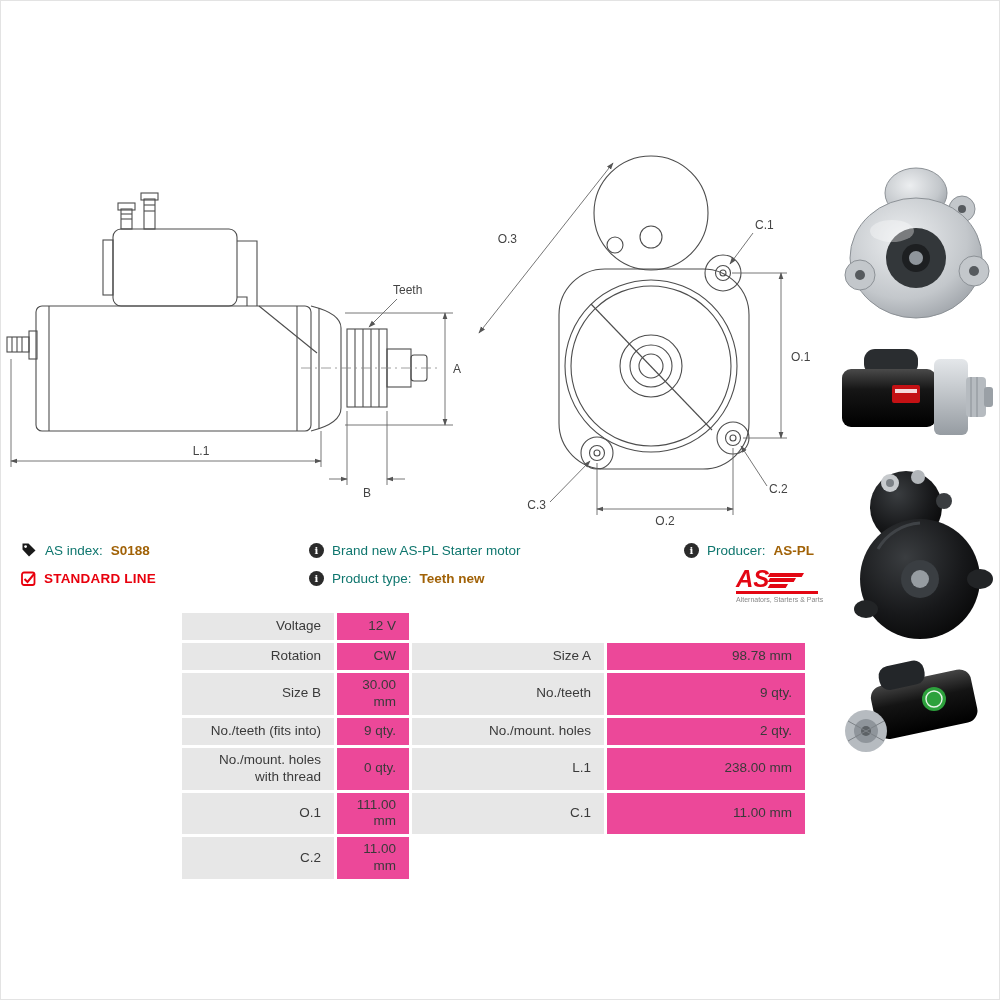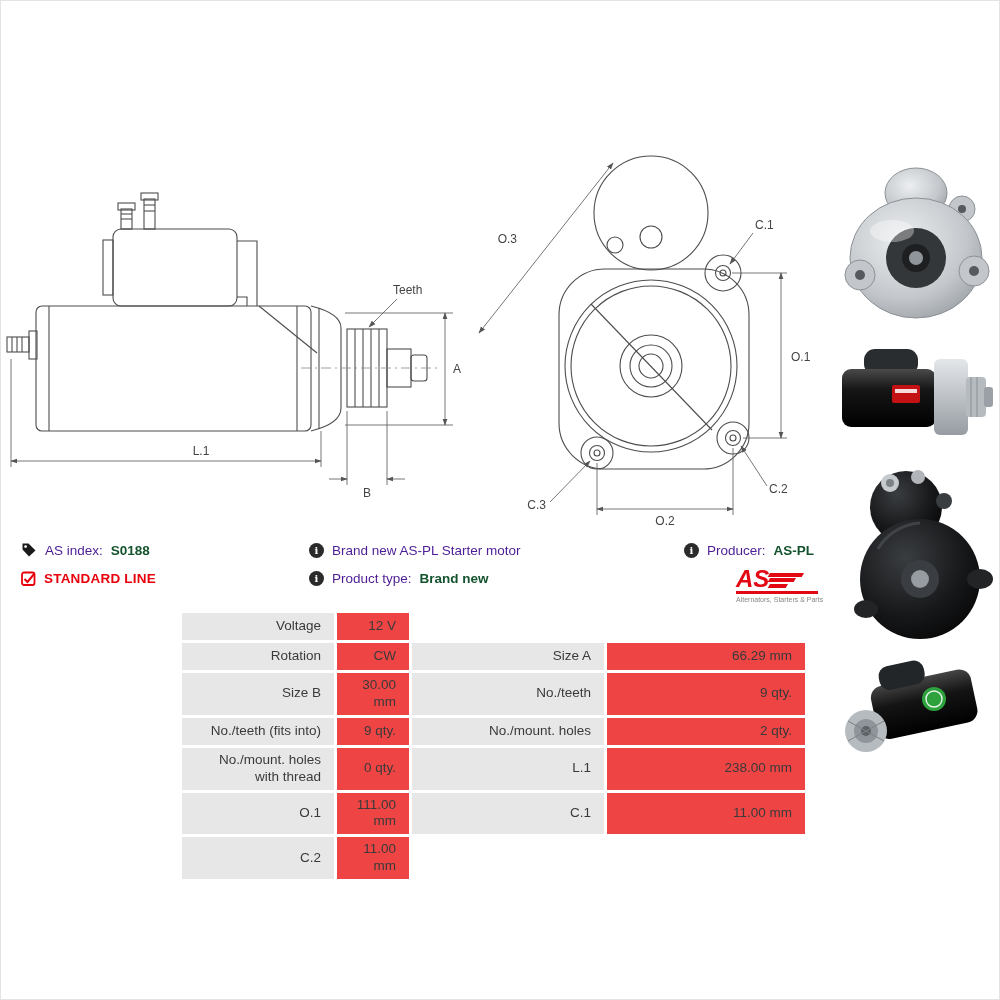--- a/index.html
+++ b/index.html
@@ -18,22 +18,22 @@
   #ph1 { top:160px; height:170px; }
   #ph2 { top:332px; height:122px; }
   #ph3 { top:456px; height:188px; }
   #ph4 { top:646px; height:124px; }
 
   
   .info-row { position:absolute; left:0; top:540px; width:830px; height:72px; font-size:13.5px; }
   .info-col { position:absolute; top:0; }
   .ic1 { left:20px; } .ic2 { left:308px; } .ic3 { left:683px; }
   .info-line { display:flex; align-items:center; gap:8px; height:18px; margin-bottom:10px; white-space:nowrap; }
-  .lbl { color:#4c1d95; }
-  .val-b { font-weight:bold; color:#14532d; }
+  .lbl { color:#0f766e; }
+  .val-b { font-weight:bold; color:#a16207; }
   .std { color:#e8000d; font-weight:bold; letter-spacing:0.2px; }
   .i-icon { width:15px; height:15px; min-width:15px; border-radius:50%; background:#2b2b2b; color:#fff;
             font-weight:bold; font-size:10px; display:flex; align-items:center; justify-content:center;
             font-family:"DejaVu Serif", serif; }
 
   
   .aspl { margin-left:52px; margin-top:2px; width:84px; }
   .aspl-row { display:flex; align-items:flex-end; }
   .aspl-as { color:#e30613; font-size:24px; line-height:20px; font-weight:bold; font-style:italic; }
   .aspl-stripes { display:flex; flex-direction:column; gap:2px; margin-bottom:2px; }
@@ -41,21 +41,21 @@
   .s1 { width:34px; } .s2 { width:26px; } .s3 { width:18px; }
   .aspl-line { height:2.5px; background:#e30613; width:82px; margin-top:2px; }
   .aspl-sub { font-size:7px; color:#888; margin-top:2px; white-space:nowrap; }
 
   
   .spec { position:absolute; left:181px; top:612px; width:623px; font-size:13.5px; }
   .trow { display:grid; grid-template-columns:152px 72px 192px 198px; gap:3px; margin-bottom:3px; }
   .cell { display:flex; align-items:center; justify-content:flex-end; text-align:right;
           padding:4px 13px; min-height:27px; line-height:1.25; color:#3a3a3a; }
   .cl { background:#e7e7e7; }
-  .cv { background:#ef4444; }
+  .cv { background:#ec4899; }
   .cell.empty { background:transparent; }
 </style>
 </head>
 <body>
 
 <div class="page">
 
   <div class="drawings">
     <svg width="830" height="440" viewBox="0 0 830 440">
       <defs>
@@ -280,21 +280,21 @@
     </div>
 
     <div class="info-col ic2">
       <div class="info-line">
         <span class="i-icon">i</span>
         <span class="lbl">Brand new AS-PL Starter motor</span>
       </div>
       <div class="info-line">
         <span class="i-icon">i</span>
         <span class="lbl">Product type:</span>
-        <span class="val-b">Brand new</span>
+        <span class="val-b">Teeth new</span>
       </div>
     </div>
 
     <div class="info-col ic3">
       <div class="info-line">
         <span class="i-icon">i</span>
         <span class="lbl">Producer:</span>
         <span class="val-b">AS-PL</span>
       </div>
       <div class="aspl">
@@ -314,21 +314,21 @@
 
   <div class="spec">
     <div class="trow">
       <div class="cell cl">Voltage</div>
       <div class="cell cv">12 V</div>
     </div>
     <div class="trow">
       <div class="cell cl">Rotation</div>
       <div class="cell cv">CW</div>
       <div class="cell cl">Size A</div>
-      <div class="cell cv">66.29 mm</div>
+      <div class="cell cv">98.78 mm</div>
     </div>
     <div class="trow">
       <div class="cell cl">Size B</div>
       <div class="cell cv">30.00 mm</div>
       <div class="cell cl">No./teeth</div>
       <div class="cell cv">9 qty.</div>
     </div>
     <div class="trow">
       <div class="cell cl">No./teeth (fits into)</div>
       <div class="cell cv">9 qty.</div>

